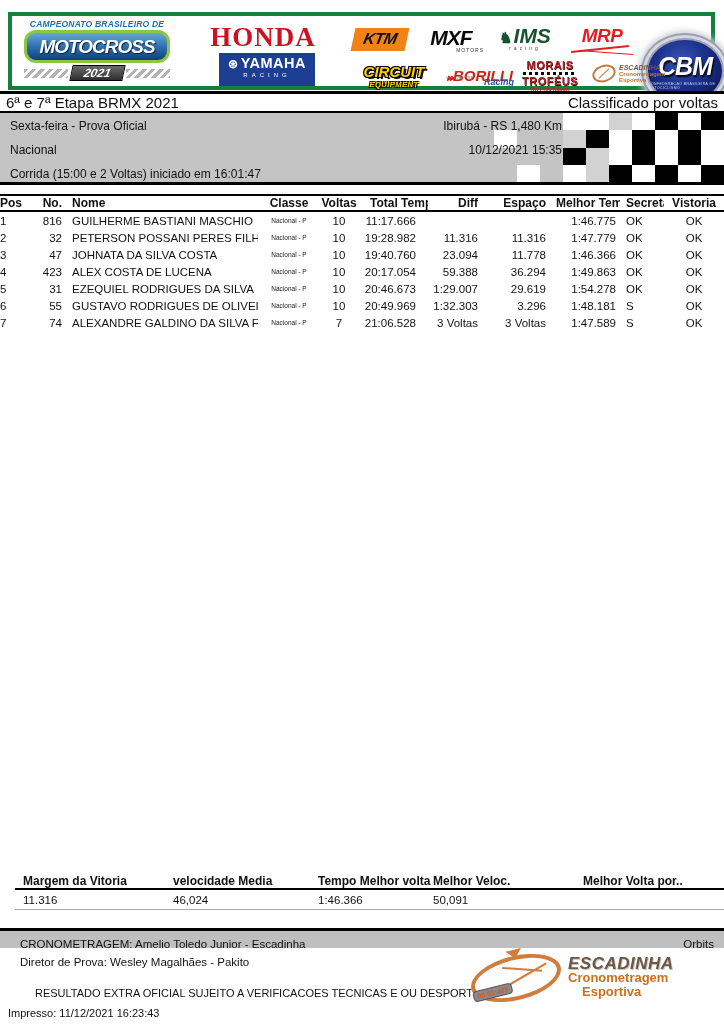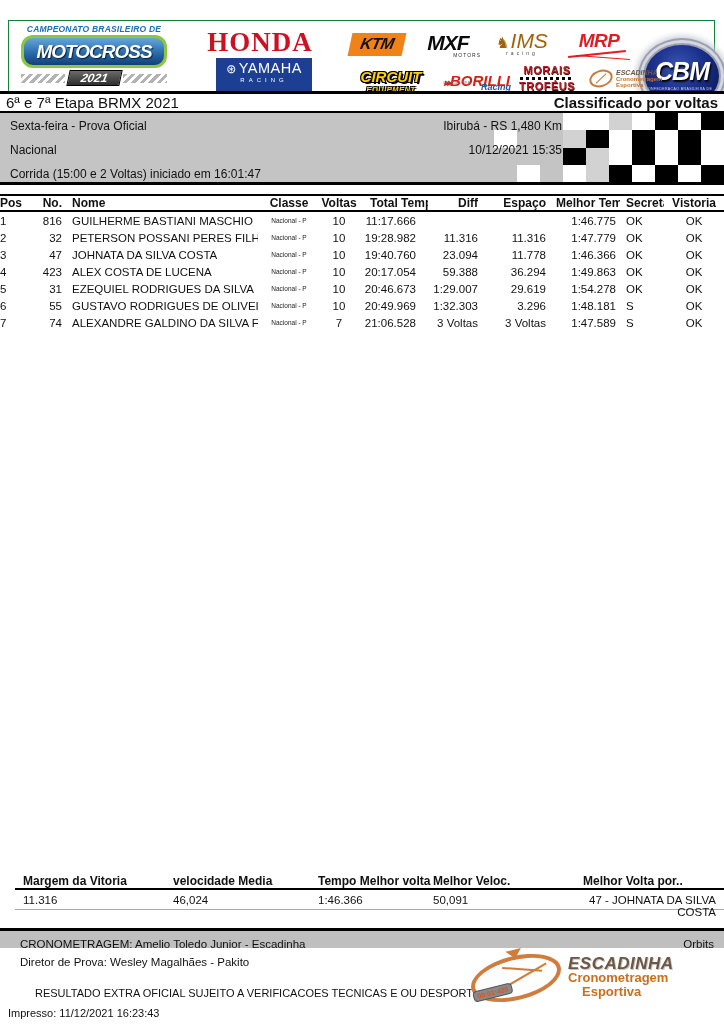--- a/index.html
+++ b/index.html
@@ -1,56 +1,56 @@
 <!DOCTYPE html>
 <html><head>
 <meta charset="utf-8">
 <style>
   * { margin:0; padding:0; box-sizing:border-box; }
   html,body { width:724px; height:1024px; background:#fff; overflow:hidden;
     font-family:"Liberation Sans", sans-serif; color:#111; }
 
   
-  #logo-strip { position:absolute; left:8px; top:20px; width:707px; height:78px;
-    border:1px solid #15803d; background:#fff;padding-left:41px; }
+  #logo-strip { position:absolute; left:8px; top:12px; width:707px; height:78px;
+    border:4px solid #15803d; background:#fff;padding-left:41px; }
   
   #moto-logo { position:absolute; left:6px; top:3px; width:158px; }
   .moto-top { color:#1a6fb5; font-style:italic; font-weight:bold; font-size:8.5px;
     text-align:center; letter-spacing:.2px; }
   .moto-box { margin:1px 6px 0 6px; height:33px; border:3px solid #8dc63f; border-radius:12px;
     background:linear-gradient(180deg,#66a7d8 0%,#2a6cab 55%,#123f77 100%);
     color:#fff; font-weight:bold; font-style:italic; font-size:19px; letter-spacing:-1px;
     text-align:center; line-height:28px; text-shadow:1px 1px 1px #06233f; }
   .moto-year-row { display:flex; align-items:center; justify-content:center; margin-top:2px; }
   .moto-checks { width:44px; height:9px; opacity:.75;
     background:repeating-linear-gradient(135deg,#9a9a9a 0 3px,#fff 3px 6px); }
   .moto-year { background:linear-gradient(180deg,#6a6a6a,#2e2e2e); border:1px solid #000;
     color:#fff; font-weight:bold; font-style:italic; font-size:12px; padding:0 12px;
     transform:skewX(-12deg); margin:0 3px; }
   
   #honda-logo { position:absolute; left:186px; top:8px; width:130px; text-align:center;
     font-family:"Liberation Serif", serif; font-weight:bold; font-size:27px; line-height:26px;
     color:#cc1122; letter-spacing:1px; }
   #yamaha-logo { position:absolute; left:207px; top:37px; width:96px; height:33px;
     background:#1c3f94; color:#fff; text-align:center; padding-top:2px; }
-  .yamaha-main { font-weight:normal; font-size:14.5px; letter-spacing:.5px; white-space:nowrap; }
+  .yamaha-main { font-weight:bold; font-size:14.5px; letter-spacing:.5px; white-space:nowrap; }
   .yamaha-fork { display:inline-block; font-size:12px; margin-right:2px; }
   .yamaha-sub { font-size:6px; letter-spacing:4px; margin-top:1px; }
   
   #ktm-logo { position:absolute; left:341px; top:12px; width:54px; height:23px;
     background:#f08218; transform:skewX(-12deg); text-align:center; }
   #ktm-logo span { display:inline-block; transform:skewX(0deg); color:#111; font-weight:900;
     font-style:italic; font-size:16px; line-height:22px; letter-spacing:-.5px; }
   
   #mxf-logo { position:absolute; left:406px; top:10px; width:66px; text-align:center; }
   .mxf-main { font-weight:900; font-style:italic; font-size:21px; letter-spacing:-1px; color:#0a0a0a; }
   .mxf-sub { font-size:5px; letter-spacing:1px; text-align:right; margin-top:-3px; color:#333; }
   
   #ims-logo { position:absolute; left:478px; top:8px; width:70px; text-align:center; }
-  .ims-main { font-weight:400; font-style:italic; font-size:21px; letter-spacing:0; color:#a16207; }
+  .ims-main { font-weight:700; font-style:italic; font-size:21px; letter-spacing:0; color:#14532d; }
   .ims-rider { font-size:15px; font-style:normal; margin-right:1px; }
   .ims-sub { font-size:5px; letter-spacing:3px; color:#444; margin-top:-3px; }
   
   #mrp-logo { position:absolute; left:559px; top:9px; width:62px; text-align:center; }
   .mrp-main { color:#e31b23; font-weight:900; font-style:italic; font-size:19px; letter-spacing:-.5px; }
   .mrp-squiggle { height:0; border-bottom:2px solid #e31b23; transform:rotate(-6deg); margin:1px 4px 0 0; }
   .mrp-squiggle2 { height:0; border-bottom:1.5px solid #e31b23; transform:rotate(4deg); margin:2px 0 0 8px; }
   
   #cbm-logo { position:absolute; left:634px; top:6px; width:78px; height:66px;
     border-radius:50%; background:radial-gradient(ellipse at 45% 35%, #3a55b5 0%, #1a2f8a 45%, #0a1548 95%);
@@ -88,21 +88,21 @@
   .esc-s-text { text-align:left; }
   .esc-s-l1 { color:#6b5747; font-weight:900; font-style:italic; font-size:7px; }
   .esc-s-l2 { color:#c8701e; font-weight:bold; font-size:6px; }
   .esc-s-l3 { color:#c8701e; font-weight:bold; font-size:6px; }
 
   
   #title-bar { position:absolute; left:0; top:91px; width:724px; height:22px;
     border-top:3px solid #000; border-bottom:2px solid #000;
     display:flex; justify-content:space-between; align-items:center; padding:0 6px; background:#fff;gap:30px; }
   #title-left { font-size:15px; }
-  #title-right { font-size:15px; font-weight:bold; }
+  #title-right { font-size:15px; font-weight:normal; }
 
   
   #info-box { position:absolute; left:0; top:113px; width:724px; height:72px;
     background:#c4c4c4; border-bottom:3px solid #000; }
   .info-left { position:absolute; left:10px; font-size:12px; }
   .info-right { position:absolute; right:162px; font-size:12px; text-align:right; }
   #flag { position:absolute; right:0; top:0; width:230px; height:69px;
     display:grid; grid-template-columns:repeat(10,1fr); grid-template-rows:repeat(4,1fr); }
   .fw { background:#fff; } .fb { background:#000; } .fg { background:#d2d2d2; } .ft { background:transparent; }
 
@@ -410,21 +410,20 @@
     <div>velocidade Media</div>
     <div>Tempo Melhor volta</div>
     <div>Melhor Veloc.</div>
     <div>Melhor Volta por..</div>
   </div>
   <div id="stats-values" class="sgrid">
     <div>11.316</div>
     <div>46,024</div>
     <div>1:46.366</div>
     <div>50,091</div>
-    <div class="s-last">47 - JOHNATA DA SILVA COSTA</div>
   </div>
 </div>
 
 <div id="footer-bar">
   <div id="footer-gray">
     <div>CRONOMETRAGEM: Amelio Toledo Junior - Escadinha</div>
     <div>Orbits</div>
   </div>
 </div>
 <div id="diretor">Diretor de Prova: Wesley Magalhães - Pakito</div>

